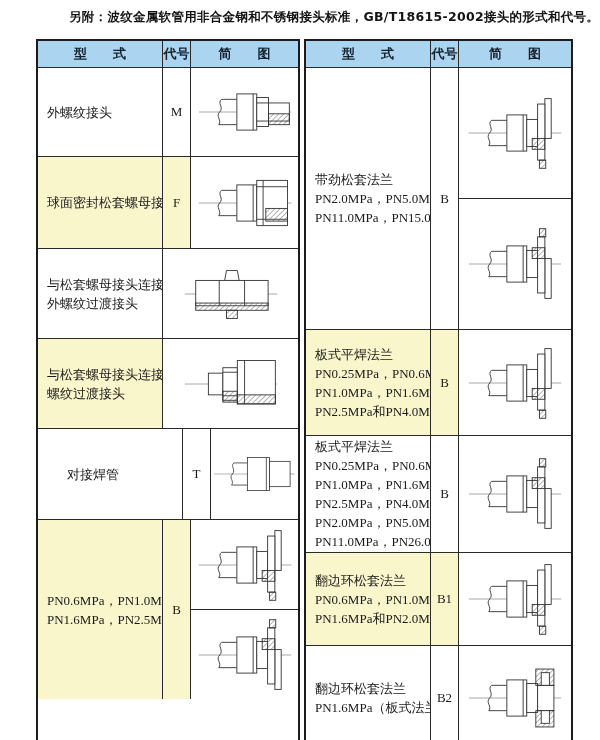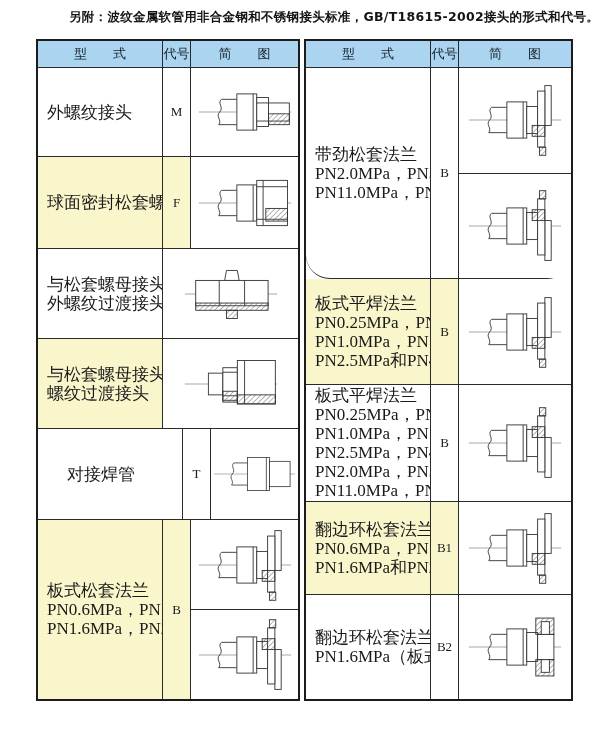--- a/index.html
+++ b/index.html
@@ -18,27 +18,27 @@
   .row{display:flex;border-bottom:1px solid #2a2a2a;box-sizing:border-box;}
   .row:last-child{border-bottom:none;}
   .cell{box-sizing:border-box;border-right:1px solid #2a2a2a;overflow:hidden;}
   .cell:last-child{border-right:none;}
   .col-type{width:125px;}
   .col-code{width:28px;}
   .col-diag{flex:1;}
   .header-row{background:#aad4ef;height:27px;}
   .header-cell{
     display:flex;align-items:center;justify-content:center;
-    font-size:13px;font-weight:normal;color:#15212b;
+    font-size:13px;font-weight:bold;color:#15212b;
   }
   .type-cell{
     display:flex;flex-direction:column;justify-content:center;
     padding:4px 4px 4px 9px;
     font-family:"Liberation Serif","DejaVu Serif",serif;
-    font-size:17px;color:#1a1a1a;
+    font-size:13px;color:#1a1a1a;
   }
   .type-line{line-height:19px;white-space:nowrap;}
   .code-cell{
     display:flex;align-items:center;justify-content:center;
     font-family:"Liberation Serif","DejaVu Serif",serif;
     font-size:13px;color:#1a1a1a;
   }
   .hl{background:#f9f6cb;}
   .diag-cell{display:flex;flex-direction:column;background:#ffffff;}
   .diag-half{flex:1;display:flex;align-items:center;justify-content:center;}
@@ -165,21 +165,20 @@
               <line x1="26" y1="56" x2="46" y2="56" stroke="#333" stroke-width="1"></line>
               <rect x="46" y="21" width="28" height="42" fill="#fff" stroke="#333" stroke-width="1"></rect>
               <line x1="70" y1="21" x2="70" y2="63" stroke="#333" stroke-width="1"></line>
               <rect x="74" y="26" width="26" height="32" fill="#fff" stroke="#333" stroke-width="1"></rect>
             </svg>
           </div>
         </div>
       </div>
       <div class="row" style="height: 179px;">
         <div class="cell type-cell col-type hl">
-          <div class="type-line">板式松套法兰</div>
           <div class="type-line">PN0.6MPa，PN1.0MPa，</div>
           <div class="type-line">PN1.6MPa，PN2.5MPa，</div>
         </div>
         <div class="cell code-cell col-code hl">B</div>
         <div class="cell diag-cell col-diag">
           <div class="diag-half" style="height: 89px;">
             <svg viewBox="0 0 110 84">
               <line x1="4" y1="42" x2="106" y2="42" stroke="#777" stroke-width="0.7"></line>
               <path d="M29 28 C24 32 32 37 27 42 C22 47 30 51 26 56" fill="none" stroke="#333" stroke-width="1"></path>
               <line x1="29" y1="28" x2="46" y2="28" stroke="#333" stroke-width="1"></line>
@@ -210,21 +209,21 @@
           </div>
         </div>
       </div>
     </div>
   <div class="tbl tbl-right" id="tbl-right">
       <div class="row header-row">
         <div class="cell header-cell col-type">型　　式</div>
         <div class="cell header-cell col-code">代号</div>
         <div class="cell header-cell col-diag">简　　图</div>
       </div>
-      <div class="row" style="height: 211px; border-radius: 24px;">
+      <div class="row" style="height: 262px;">
         <div class="cell type-cell col-type">
           <div class="type-line">带劲松套法兰</div>
           <div class="type-line">PN2.0MPa，PN5.0MPa，</div>
           <div class="type-line">PN11.0MPa，PN15.0MPa，</div>
         </div>
         <div class="cell code-cell col-code">B</div>
         <div class="cell diag-cell col-diag">
           <div class="diag-half" style="height: 107px;">
             <svg viewBox="0 0 110 84">
               <line x1="4" y1="42" x2="106" y2="42" stroke="#777" stroke-width="0.7"></line>

